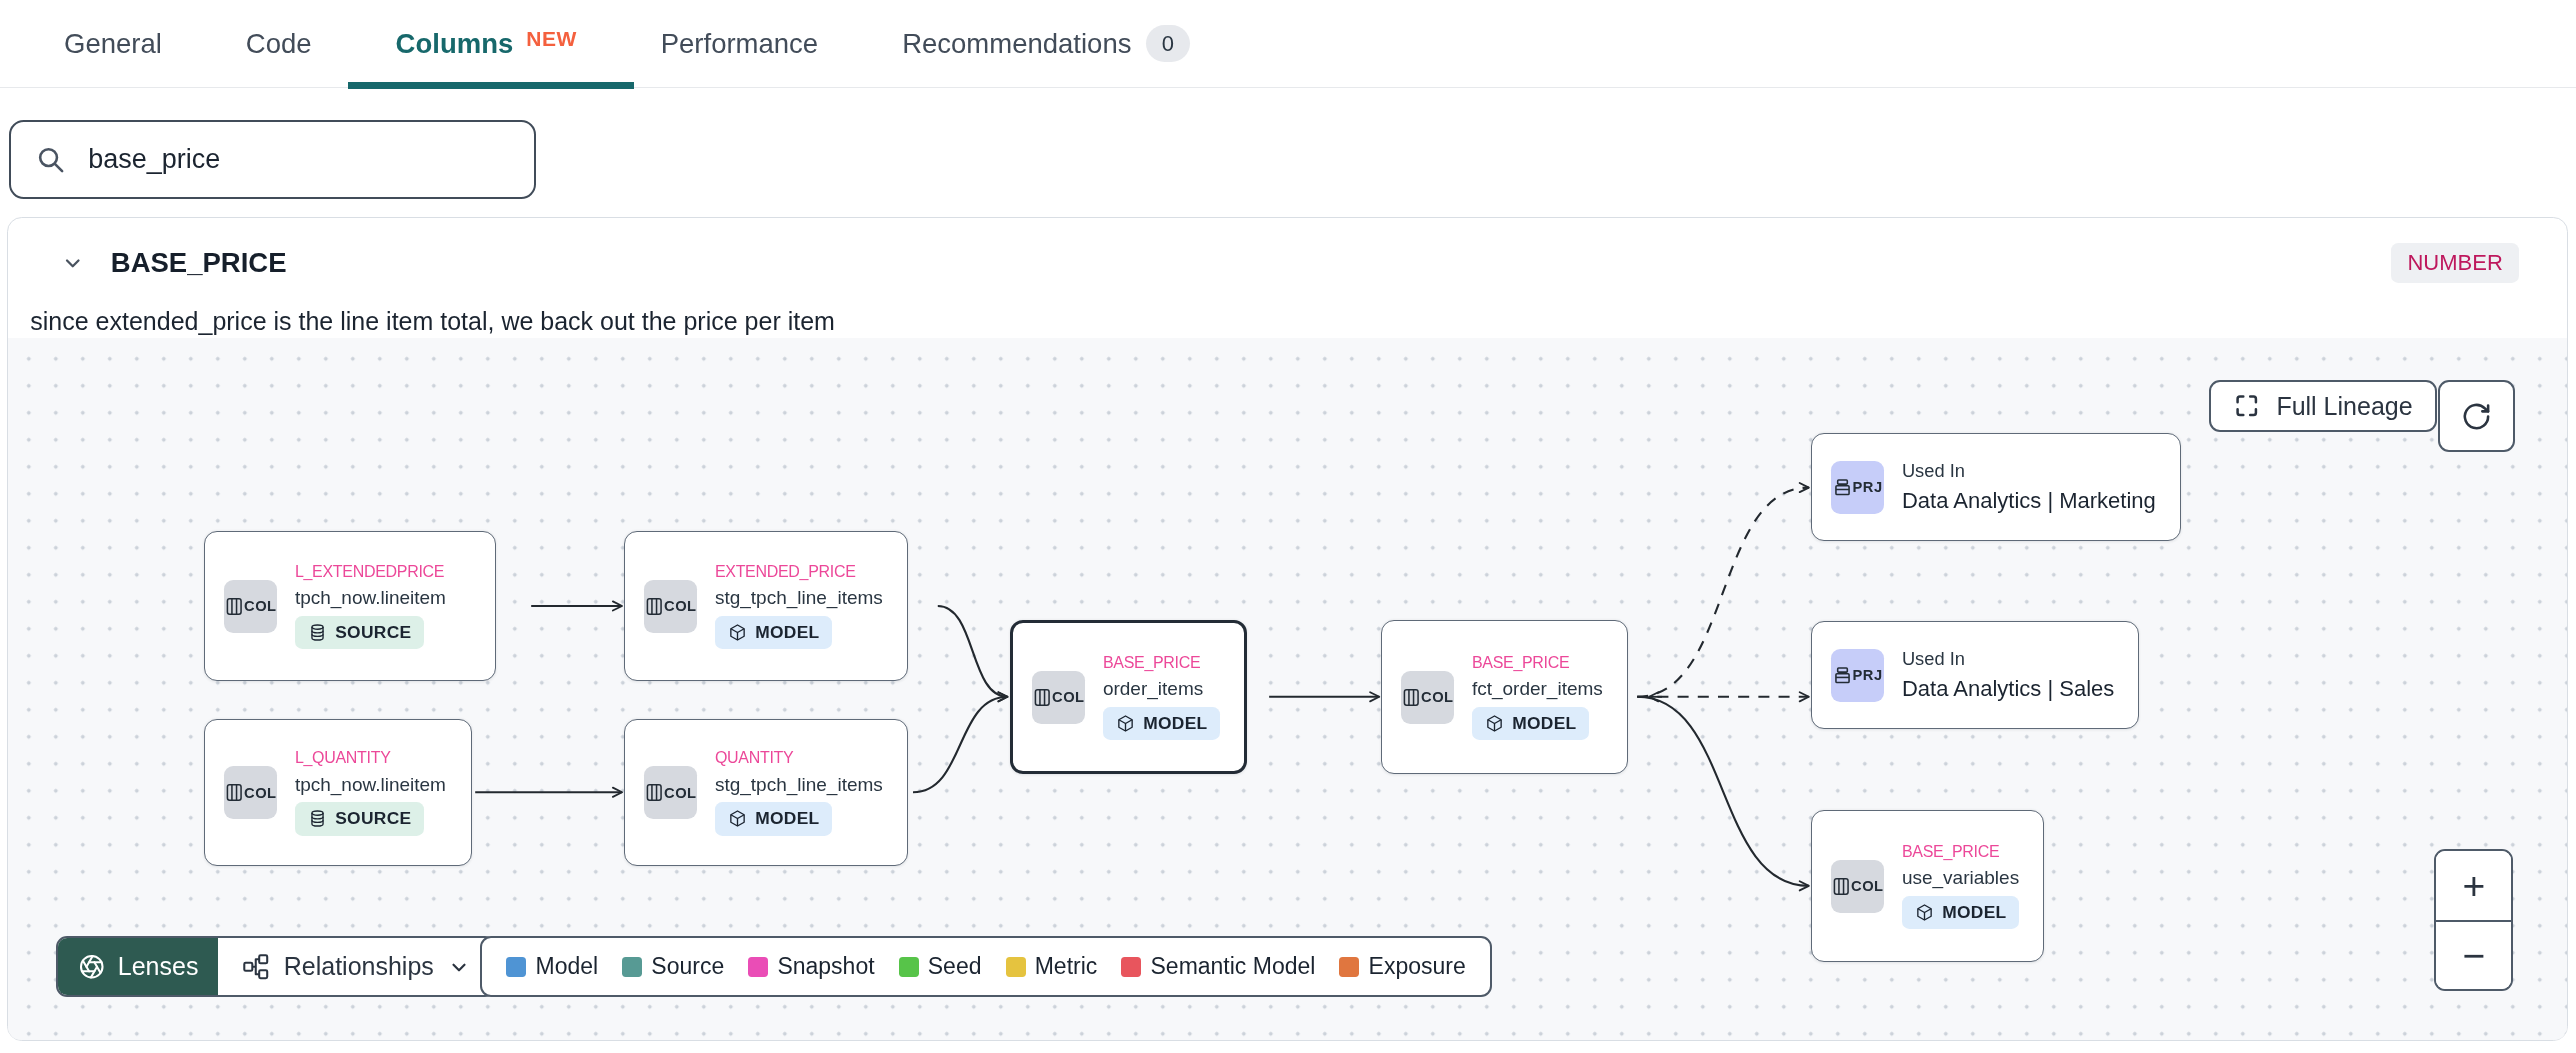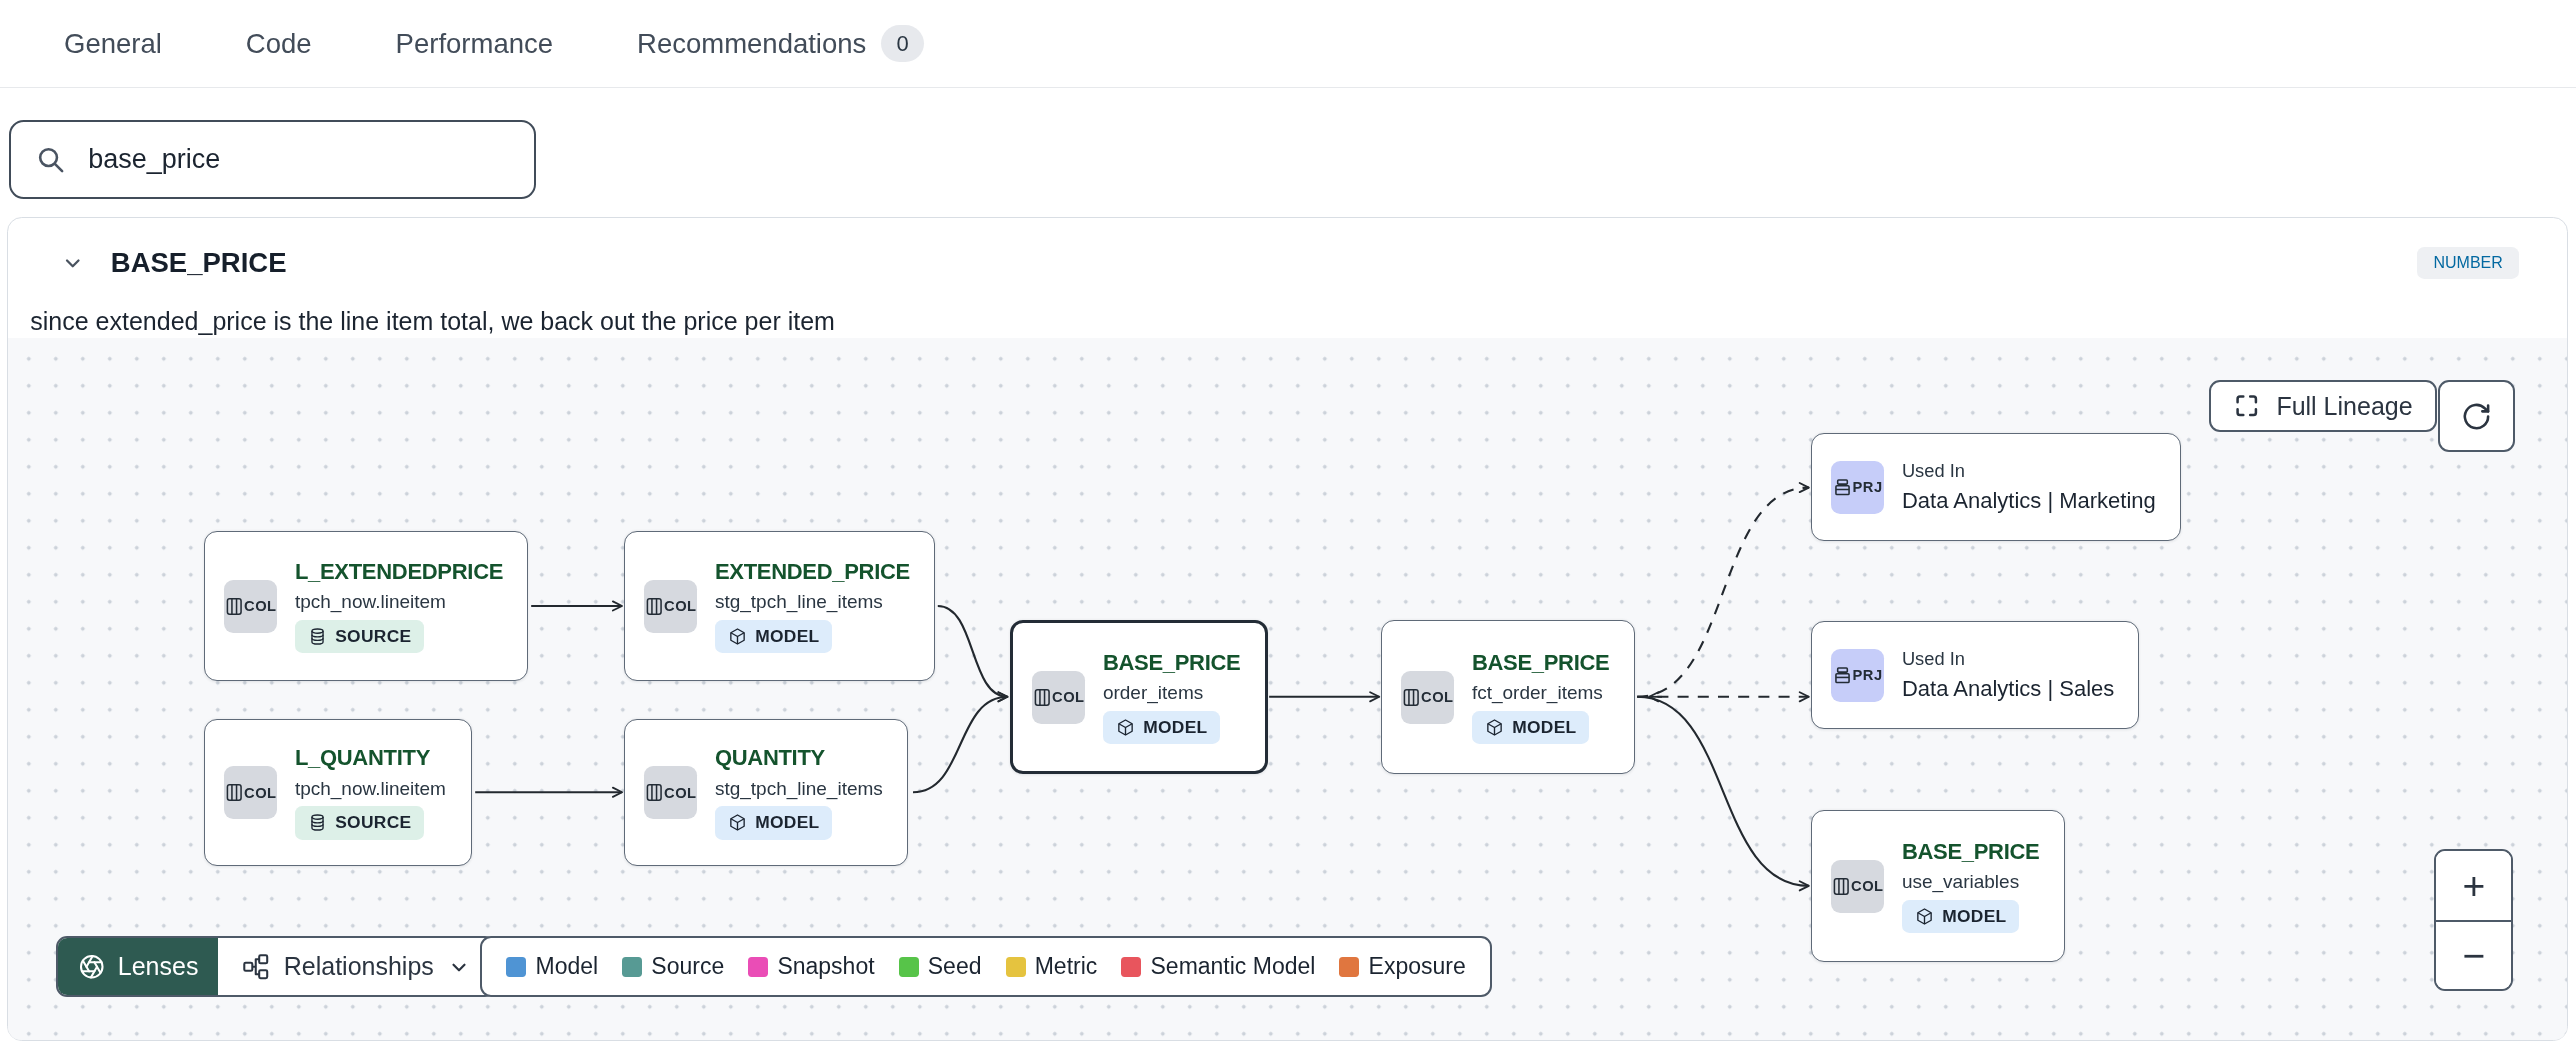--- a/index.html
+++ b/index.html
@@ -22,41 +22,41 @@
           border:2.8px solid #414c59;border-radius:14.7px;background:#fff;display:flex;align-items:center;
           gap:20px;padding:0 24px;}
   .search input{border:none;outline:none;font:27px "Liberation Sans","DejaVu Sans",sans-serif;color:#1b2430;flex:1;background:transparent;}
 
   
   .panel{position:absolute;left:7.3px;top:217px;width:2561px;height:824px;box-sizing:border-box;
          background:#fff;border:1.8px solid #d9dee4;border-radius:14.7px;}
   .panel-header{display:flex;align-items:center;height:61px;padding:14.7px 48px 0 51px;}
   .chev-btn{background:none;border:none;padding:0;cursor:pointer;display:flex;align-items:center;}
   .panel-title{font-size:27.5px;font-weight:700;margin:0 0 0 24px;color:#161f2b;}
-  .type-badge{margin-left:auto;background:#eef0f3;border-radius:7.3px;padding:7.3px 16.5px;font-size:16px;color:#0369a1;}
+  .type-badge{margin-left:auto;background:#eef0f3;border-radius:7.3px;padding:7.3px 16.5px;font-size:22px;color:#be185d;}
   .panel-desc{padding:13px 0 0 22px;font-size:25px;color:#1b2430;}
 
   
   .canvas{position:absolute;left:0;right:0;top:120px;bottom:0;background:#f7f8fa;
           border-radius:0 0 13px 13px;overflow:hidden;
           background-image:radial-gradient(circle,#ccd2da 1.8px,transparent 2.2px);
           background-size:27px 27px;background-position:7.3px 7.3px;}
   .edges{position:absolute;left:0;top:0;width:100%;height:100%;pointer-events:none;}
 
   .node{position:absolute;background:#fff;border:1.8px solid #5f6a78;border-radius:13px;
         display:flex;align-items:center;gap:18.3px;padding:0 24px 0 18.3px;box-sizing:border-box;
         box-shadow:0 0.9px 2.8px rgba(25,35,50,.10);cursor:pointer;}
   .node.selected{border:3.7px solid #232c36;}
   .iconbox{width:53px;height:53px;border-radius:9.2px;display:flex;flex-direction:row;
            align-items:center;justify-content:center;flex:0 0 auto;}
   .iconbox.col{background:#d6d9df;}
   .iconbox.prj{background:#c6cdf9;}
   .iconbox .kind{font-size:14.7px;font-weight:700;color:#232c36;letter-spacing:0.5px;margin-top:0.9px;}
   .nbody{display:flex;flex-direction:column;align-items:flex-start;gap:6.4px;}
-  .ntitle{font-size:22px;font-weight:700;letter-spacing:-0.3px;white-space:nowrap;color:#14532d;}
+  .ntitle{font-size:16px;font-weight:400;letter-spacing:-0.3px;white-space:nowrap;color:#ec4899;}
   .nsub{font-size:19px;color:#2a3642;white-space:nowrap;}
   .nbadge{display:inline-flex;align-items:center;gap:8.3px;padding:6.4px 13px;border-radius:7.3px;
           font-size:17.4px;font-weight:600;color:#1b2430;letter-spacing:0.3px;}
   .nbadge.MODEL{background:#ddecfb;}
   .nbadge.SOURCE{background:#ddf0e8;}
   .node.prj .ntitle{font-size:18.3px;font-weight:400;color:#2a3642;letter-spacing:0;}
   .node.prj .nsub{font-size:22px;color:#1b2430;}
 
   
   .btn{background:#fff;border:2.8px solid #4e5a68;border-radius:11px;color:#2b3440;cursor:pointer;
@@ -82,20 +82,24 @@
 </style>
 </head>
 <body>
 
 <nav class="tabbar" id="tabbar">
     <div class="tab">
       <span>General</span>
     </div>
     <div class="tab">
       <span>Code</span>
+    </div>
+    <div class="tab active">
+      <span>Columns</span>
+      <span class="new">NEW</span>
     </div>
     <div class="tab">
       <span>Performance</span>
     </div>
     <div class="tab">
       <span>Recommendations</span>
       <span class="count">0</span>
     </div>
   </nav>
 

